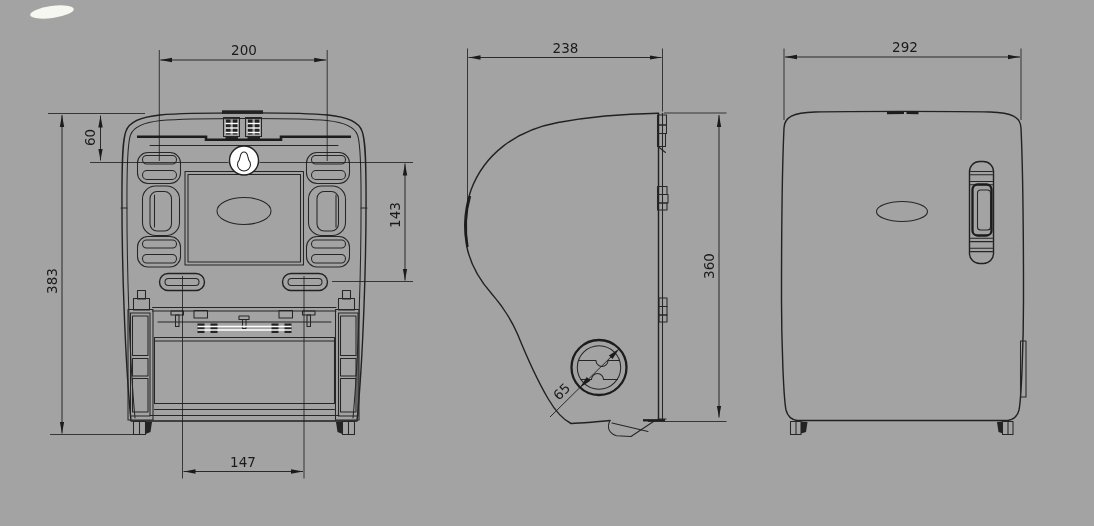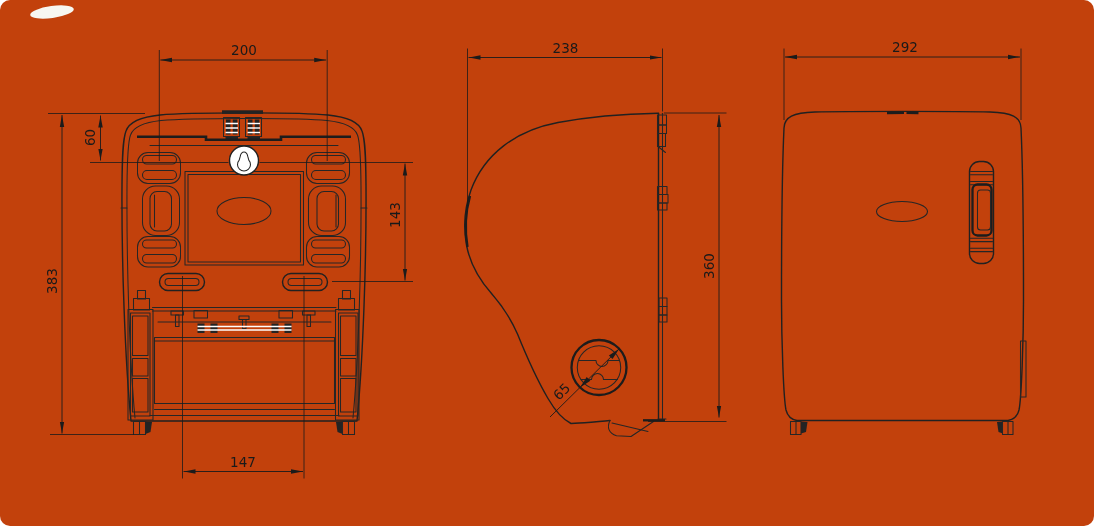--- a/index.html
+++ b/index.html
@@ -1,16 +1,16 @@
 <!DOCTYPE html>
 <html><head>
 <meta charset="utf-8">
 <style>
   html,body { margin:0; padding:0; background:#ffffff; }
-  .canvas { position:relative; width:1094px; height:526px; background:#c2410c; overflow:hidden;border-radius:10px; }
+  .canvas { position:relative; width:1094px; height:526px; background:#a3a3a3; overflow:hidden; }
   svg { display:block; }
   .ol   { fill:none; stroke:#212121; stroke-width:1.4; stroke-linecap:round; stroke-linejoin:round; }
   .ol1  { fill:none; stroke:#262626; stroke-width:1.05; stroke-linecap:round; stroke-linejoin:round; }
   .thk  { fill:none; stroke:#1c1c1c; stroke-width:2.6; stroke-linecap:butt; stroke-linejoin:miter; }
   .thk2 { fill:none; stroke:#1c1c1c; stroke-width:2.3; }
   .dk   { fill:#232323; stroke:none; }
   .wl   { stroke:#ffffff; stroke-width:1.4; }
   .dim  { stroke:#1b1b1b; stroke-width:0.9; fill:none; }
   .ext  { stroke:#1b1b1b; stroke-width:0.8; fill:none; }
   .arrf { fill:#1b1b1b; stroke:none; }

